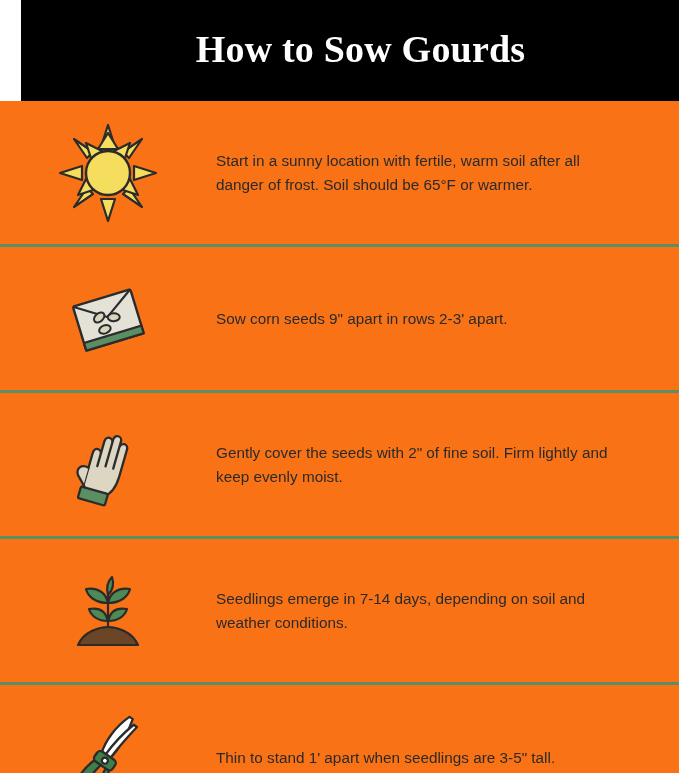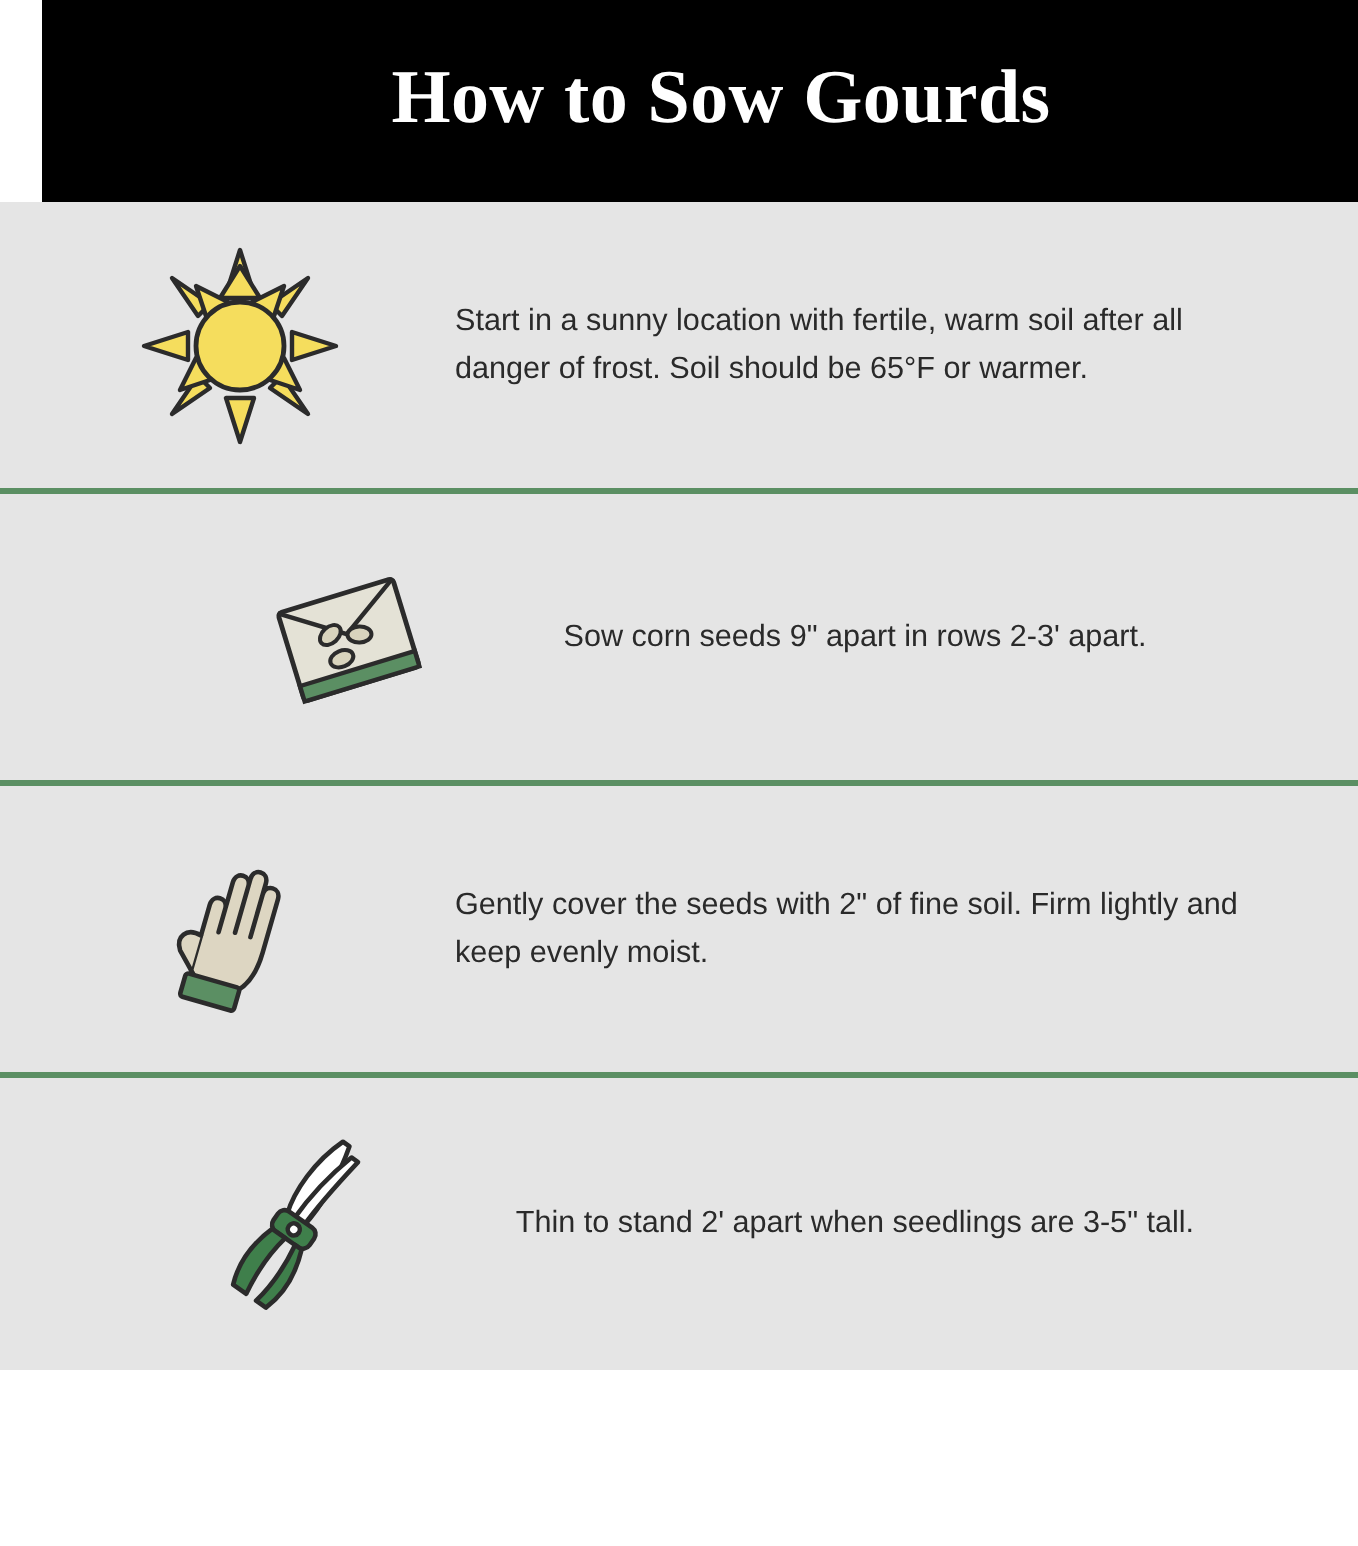--- a/index.html
+++ b/index.html
@@ -41,22 +41,21 @@
   }
   .steps {
     display: block;
   }
   .step {
     display: flex;
     align-items: center;
     height: 146px;
     box-sizing: border-box;
     border-bottom: 3px solid #5b8f63;
-    background: #e5e5e5;
-    justify-content: center;
+    background: #f97316;
   }
   .step:last-child {
     border-bottom: none;
   }
   .step-icon {
     width: 216px;
     min-width: 216px;
     height: 146px;
     display: flex;
     align-items: center;
@@ -134,33 +133,51 @@
               <path d="M34 78 L34 44 C34 38 42 38 42 44 L42 56 L42 30 C42 24 50 24 50 30 L50 54 L50 26 C50 20 58 20 58 26 L58 54 L58 32 C58 26 66 26 66 32 L66 60 C66 72 62 80 56 84 L40 84 Z"></path>
               <path d="M34 60 C26 58 22 64 26 70 L34 78" fill="#ddd6c2"></path>
               <rect x="32" y="80" width="28" height="12" rx="1.5" fill="#5b8f63"></rect>
             </g>
           </svg>
         </span>
       </div>
       <div class="step-text">Gently cover the seeds with 2" of fine soil. Firm lightly and keep evenly moist.</div>
     </div>
 
+    <div class="step">
+      <div class="step-icon">
+        <span>
+          <svg width="104" height="104" viewBox="0 0 104 104">
+            <g stroke="#2b2b2b" stroke-width="2.2" stroke-linejoin="round" stroke-linecap="round">
+              <path d="M52 84 L52 36" fill="none"></path>
+              <path d="M52 44 C40 44 32 38 30 30 C42 28 50 34 52 44 Z" fill="#4e8b54"></path>
+              <path d="M52 44 C64 44 72 38 74 30 C62 28 54 34 52 44 Z" fill="#4e8b54"></path>
+              <path d="M52 62 C42 62 35 57 33 50 C44 48 50 53 52 62 Z" fill="#4e8b54"></path>
+              <path d="M52 62 C62 62 69 57 71 50 C60 48 54 53 52 62 Z" fill="#4e8b54"></path>
+              <path d="M52 36 C50 28 52 22 56 18 C58 24 57 31 52 36 Z" fill="#4e8b54"></path>
+              <path d="M22 86 C28 72 44 68 52 68 C60 68 76 72 82 86 Z" fill="#6b4526"></path>
+            </g>
+          </svg>
+        </span>
+      </div>
+      <div class="step-text">Seedlings emerge in 7-14 days, depending on soil and weather conditions.</div>
+    </div>
 
     <div class="step">
       <div class="step-icon">
         <span>
           <svg width="104" height="104" viewBox="0 0 104 104">
             <g transform="rotate(35 52 52)" stroke="#2b2b2b" stroke-width="2.3" stroke-linejoin="round" stroke-linecap="round">
               <path d="M46 6 C40 22 40 40 44 52 L54 52 C56 38 54 20 50 6 Z" fill="#ffffff"></path>
               <path d="M58 10 C56 24 54 40 54 52 L48 52 C48 40 50 24 54 10 Z" fill="#ffffff"></path>
               <rect x="40" y="50" width="22" height="12" rx="4" fill="#3f7f4b"></rect>
               <path d="M42 62 C38 74 38 86 42 96 L50 96 C48 84 48 72 50 62 Z" fill="#3f7f4b"></path>
               <path d="M56 62 C58 74 58 86 56 96 L62 96 C66 84 64 72 60 62 Z" fill="#3f7f4b"></path>
               <circle cx="51" cy="56" r="3" fill="#ffffff"></circle>
             </g>
           </svg>
         </span>
       </div>
-      <div class="step-text">Thin to stand 2' apart when seedlings are 3-5" tall.</div>
+      <div class="step-text">Thin to stand 1' apart when seedlings are 3-5" tall.</div>
     </div>
 
   </div>
 </div>
 
 </body></html>

